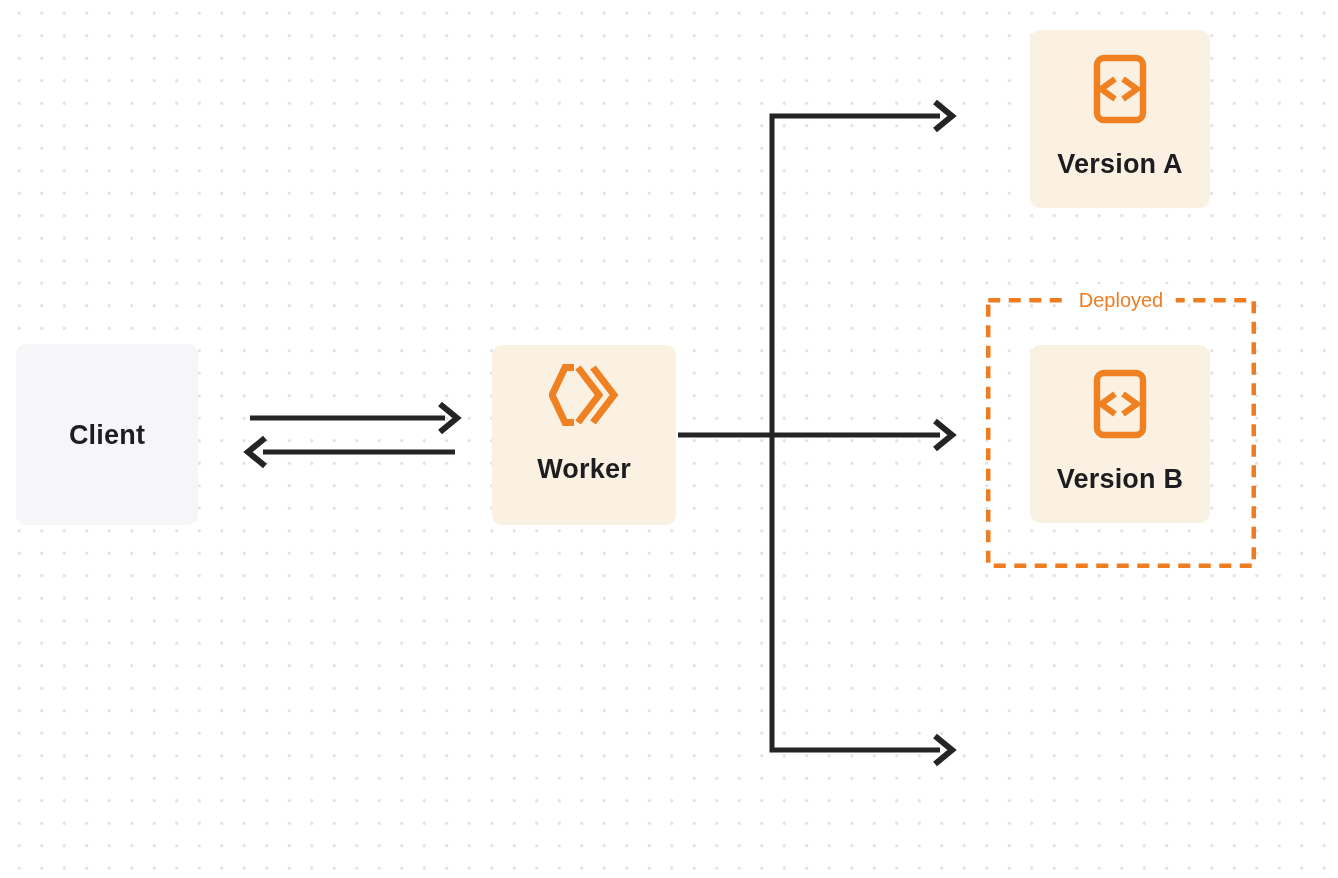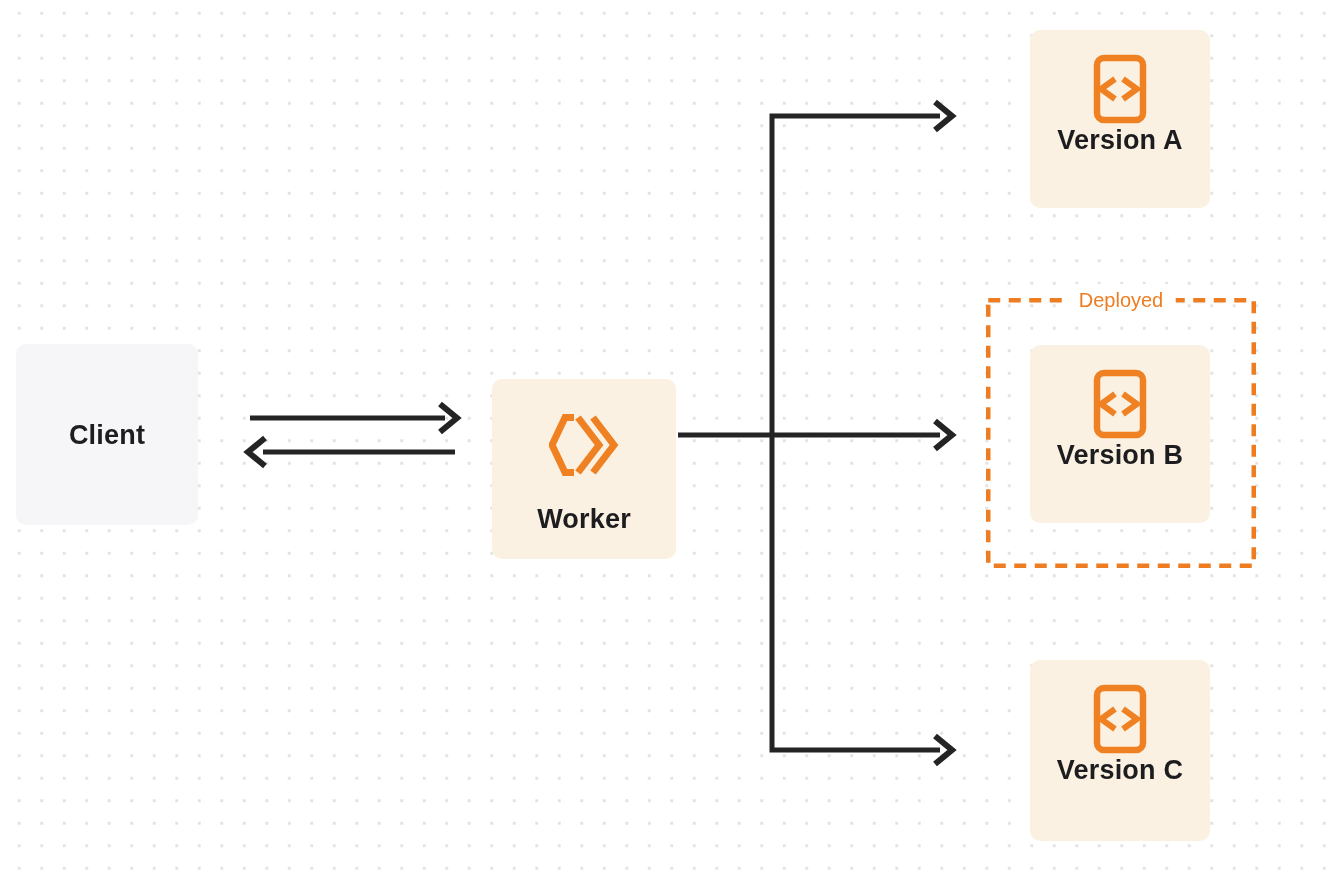--- a/index.html
+++ b/index.html
@@ -39,25 +39,25 @@
     line-height: 32px;
     color: #1d1d1f;
     letter-spacing: 0.2px;
     white-space: nowrap;
   }
   .fill-gray  { background: #f6f6f8; }
   .fill-cream { background: #fbf1e2; }
 
   #client { left: 16px; top: 344px; width: 182px; height: 181px; justify-content: center; }
 
-  #worker { left: 492px; top: 345px; width: 184px; height: 180px; padding-top: 35px; margin-top: 34px; }
+  #worker { left: 492px; top: 345px; width: 184px; height: 180px; padding-top: 19px; }
   #worker .node-label { margin-top: 27px; }
 
   .version-node { width: 180px; height: 178px; padding-top: 24px; }
-  .version-node .node-label { }
+  .version-node .node-label { margin-top: 24px; }
   #version-a { left: 1030px; top: 30px; }
   #version-b { left: 1030px; top: 345px; }
   #version-c { left: 1030px; top: 660px; height: 181px; }
 
   .workers-logo { width: 70px; height: 62px; display: block; }
   .workers-logo polyline { stroke: #ef8122; stroke-width: 7; fill: none; stroke-linejoin: miter; stroke-linecap: butt; }
 
   .code-icon { width: 54px; height: 70px; display: block; }
   .code-icon rect { stroke: #ef8122; stroke-width: 6.5; fill: none; }
   .code-icon polyline { stroke: #ef8122; stroke-width: 6; fill: none; stroke-linejoin: miter; stroke-linecap: butt; }
@@ -153,22 +153,14 @@
 
   <div class="node fill-cream version-node" id="version-b">
     <svg class="code-icon" viewBox="0 0 54 70">
       <rect x="4" y="4" width="46" height="62" rx="7"></rect>
       <polyline points="22,25 8,35 22,45"></polyline>
       <polyline points="30,25 44,35 30,45"></polyline>
     </svg>
     <span class="node-label">Version B</span>
   </div>
 
-  <div class="node fill-cream version-node" id="version-c">
-    <svg class="code-icon" viewBox="0 0 54 70">
-      <rect x="4" y="4" width="46" height="62" rx="7"></rect>
-      <polyline points="22,25 8,35 22,45"></polyline>
-      <polyline points="30,25 44,35 30,45"></polyline>
-    </svg>
-    <span class="node-label">Version C</span>
-  </div>
 
 </div>
 
 </body></html>

